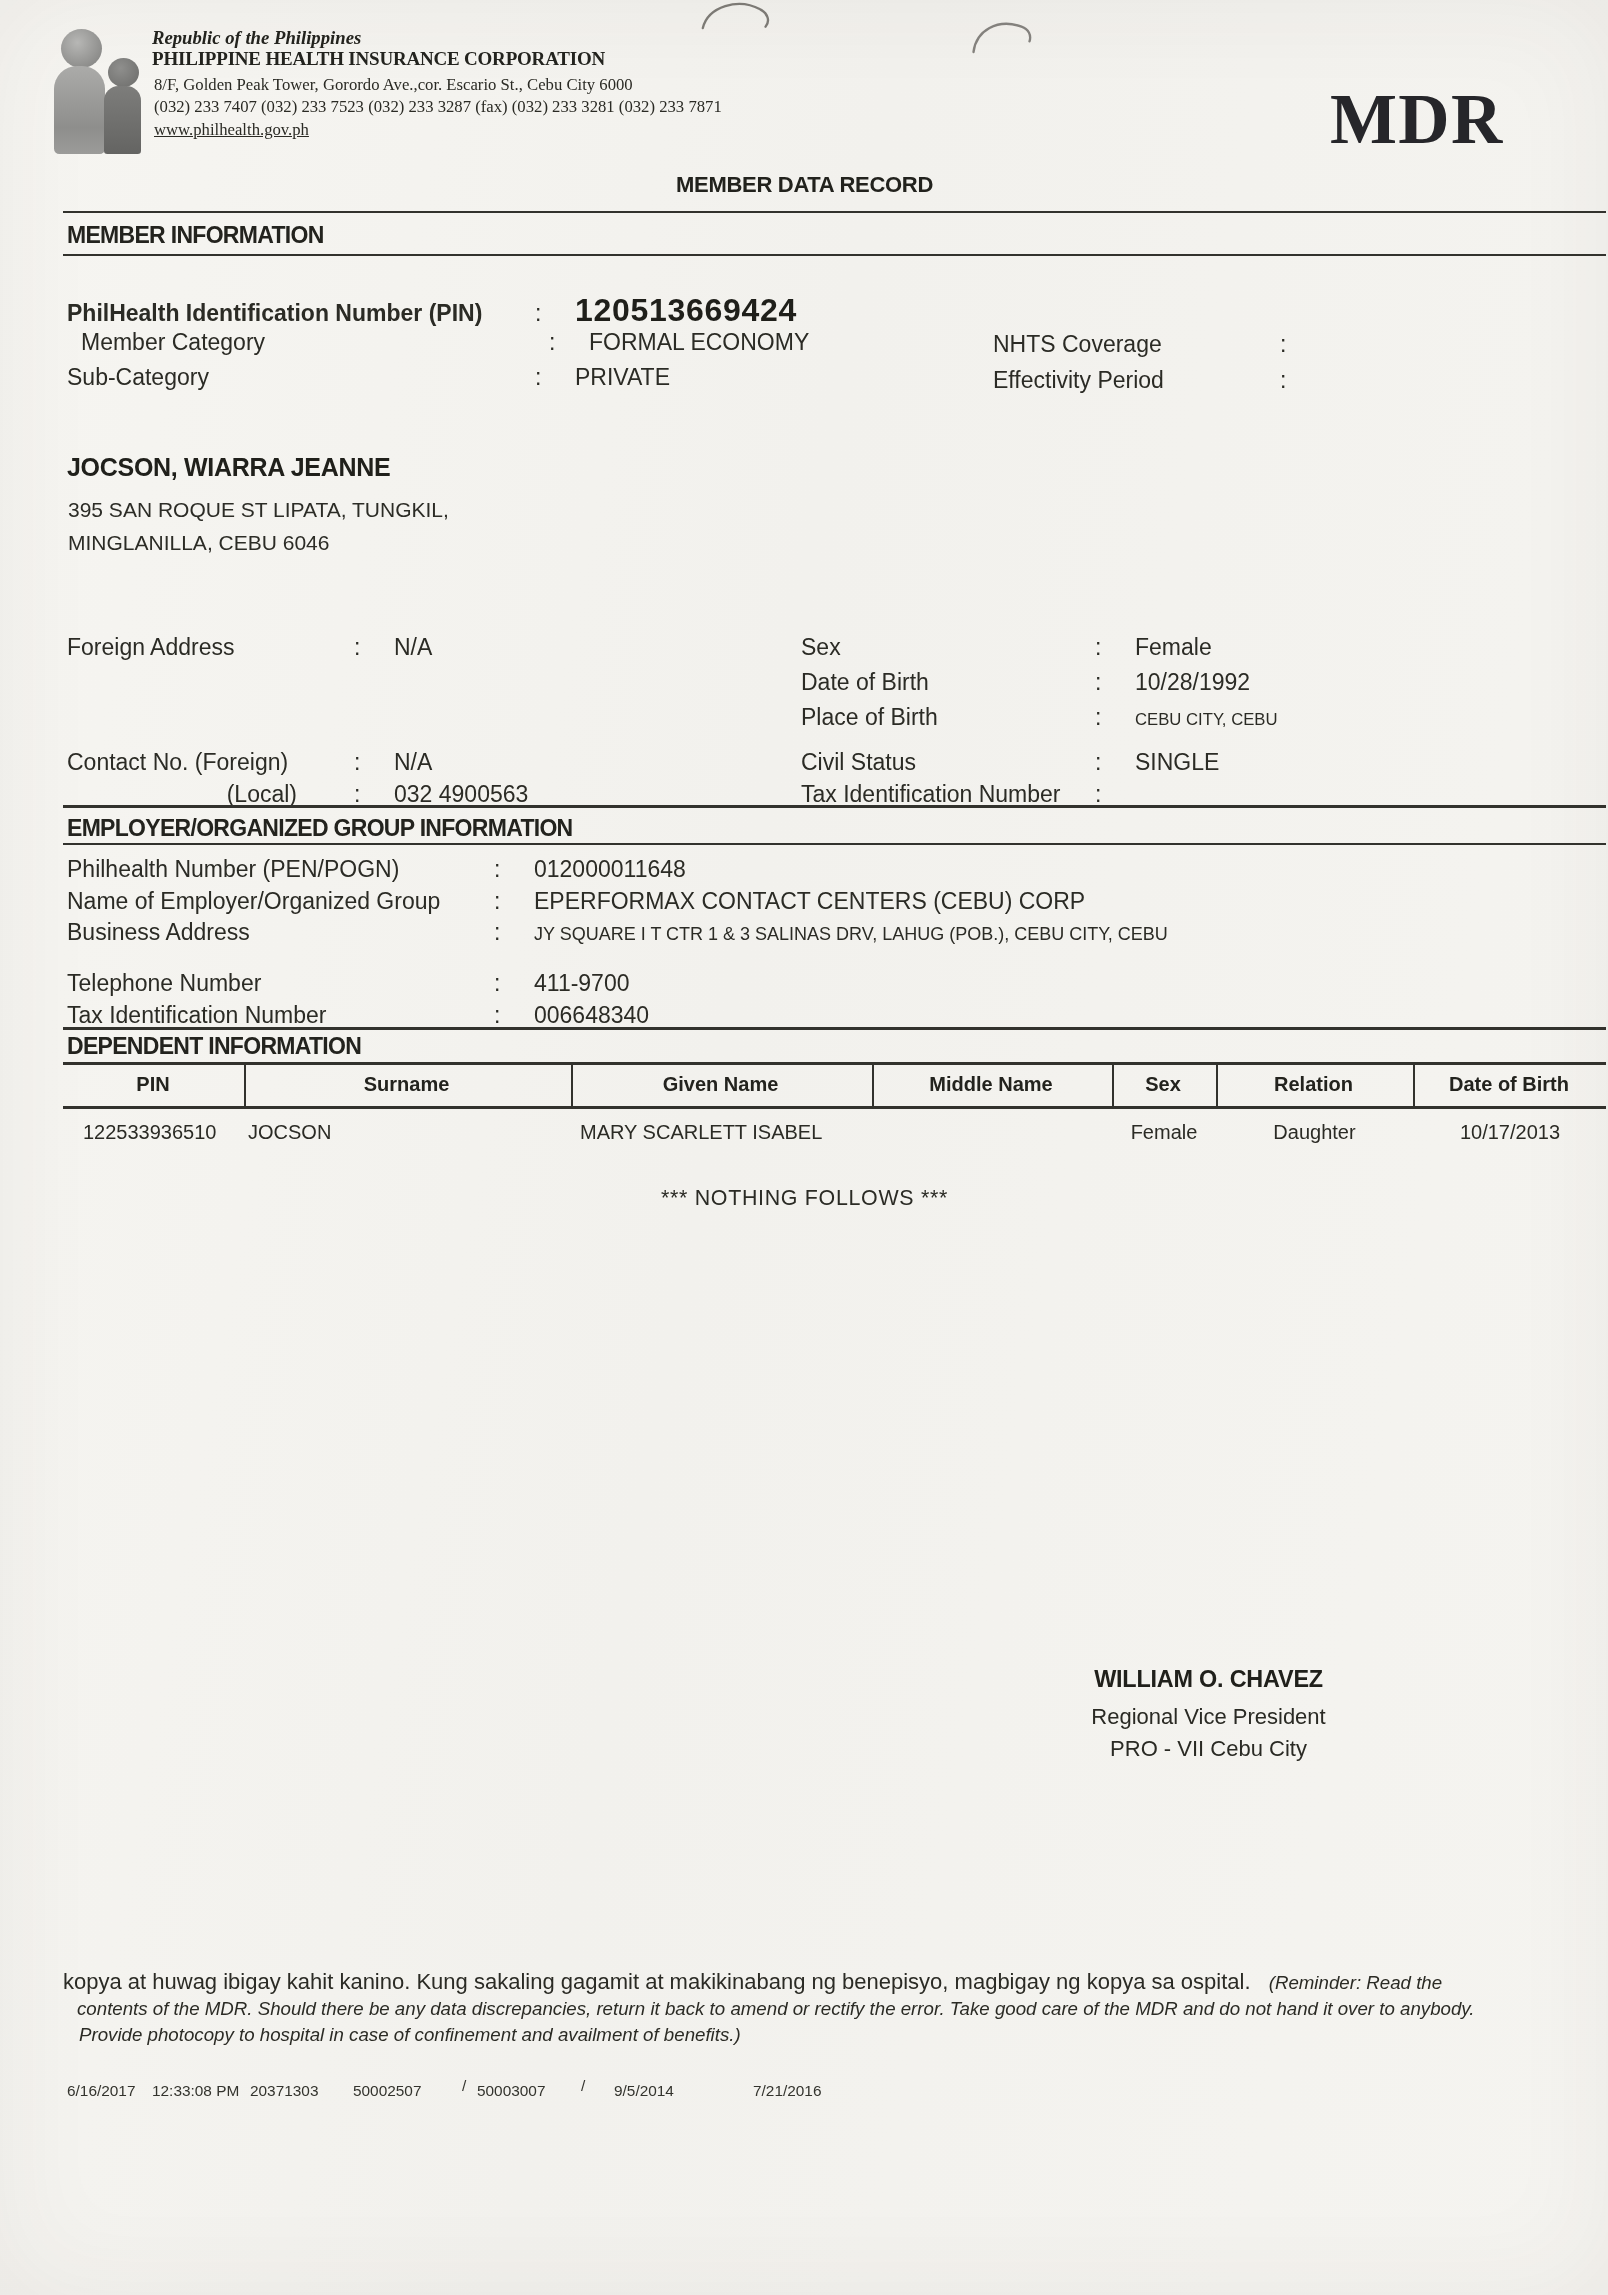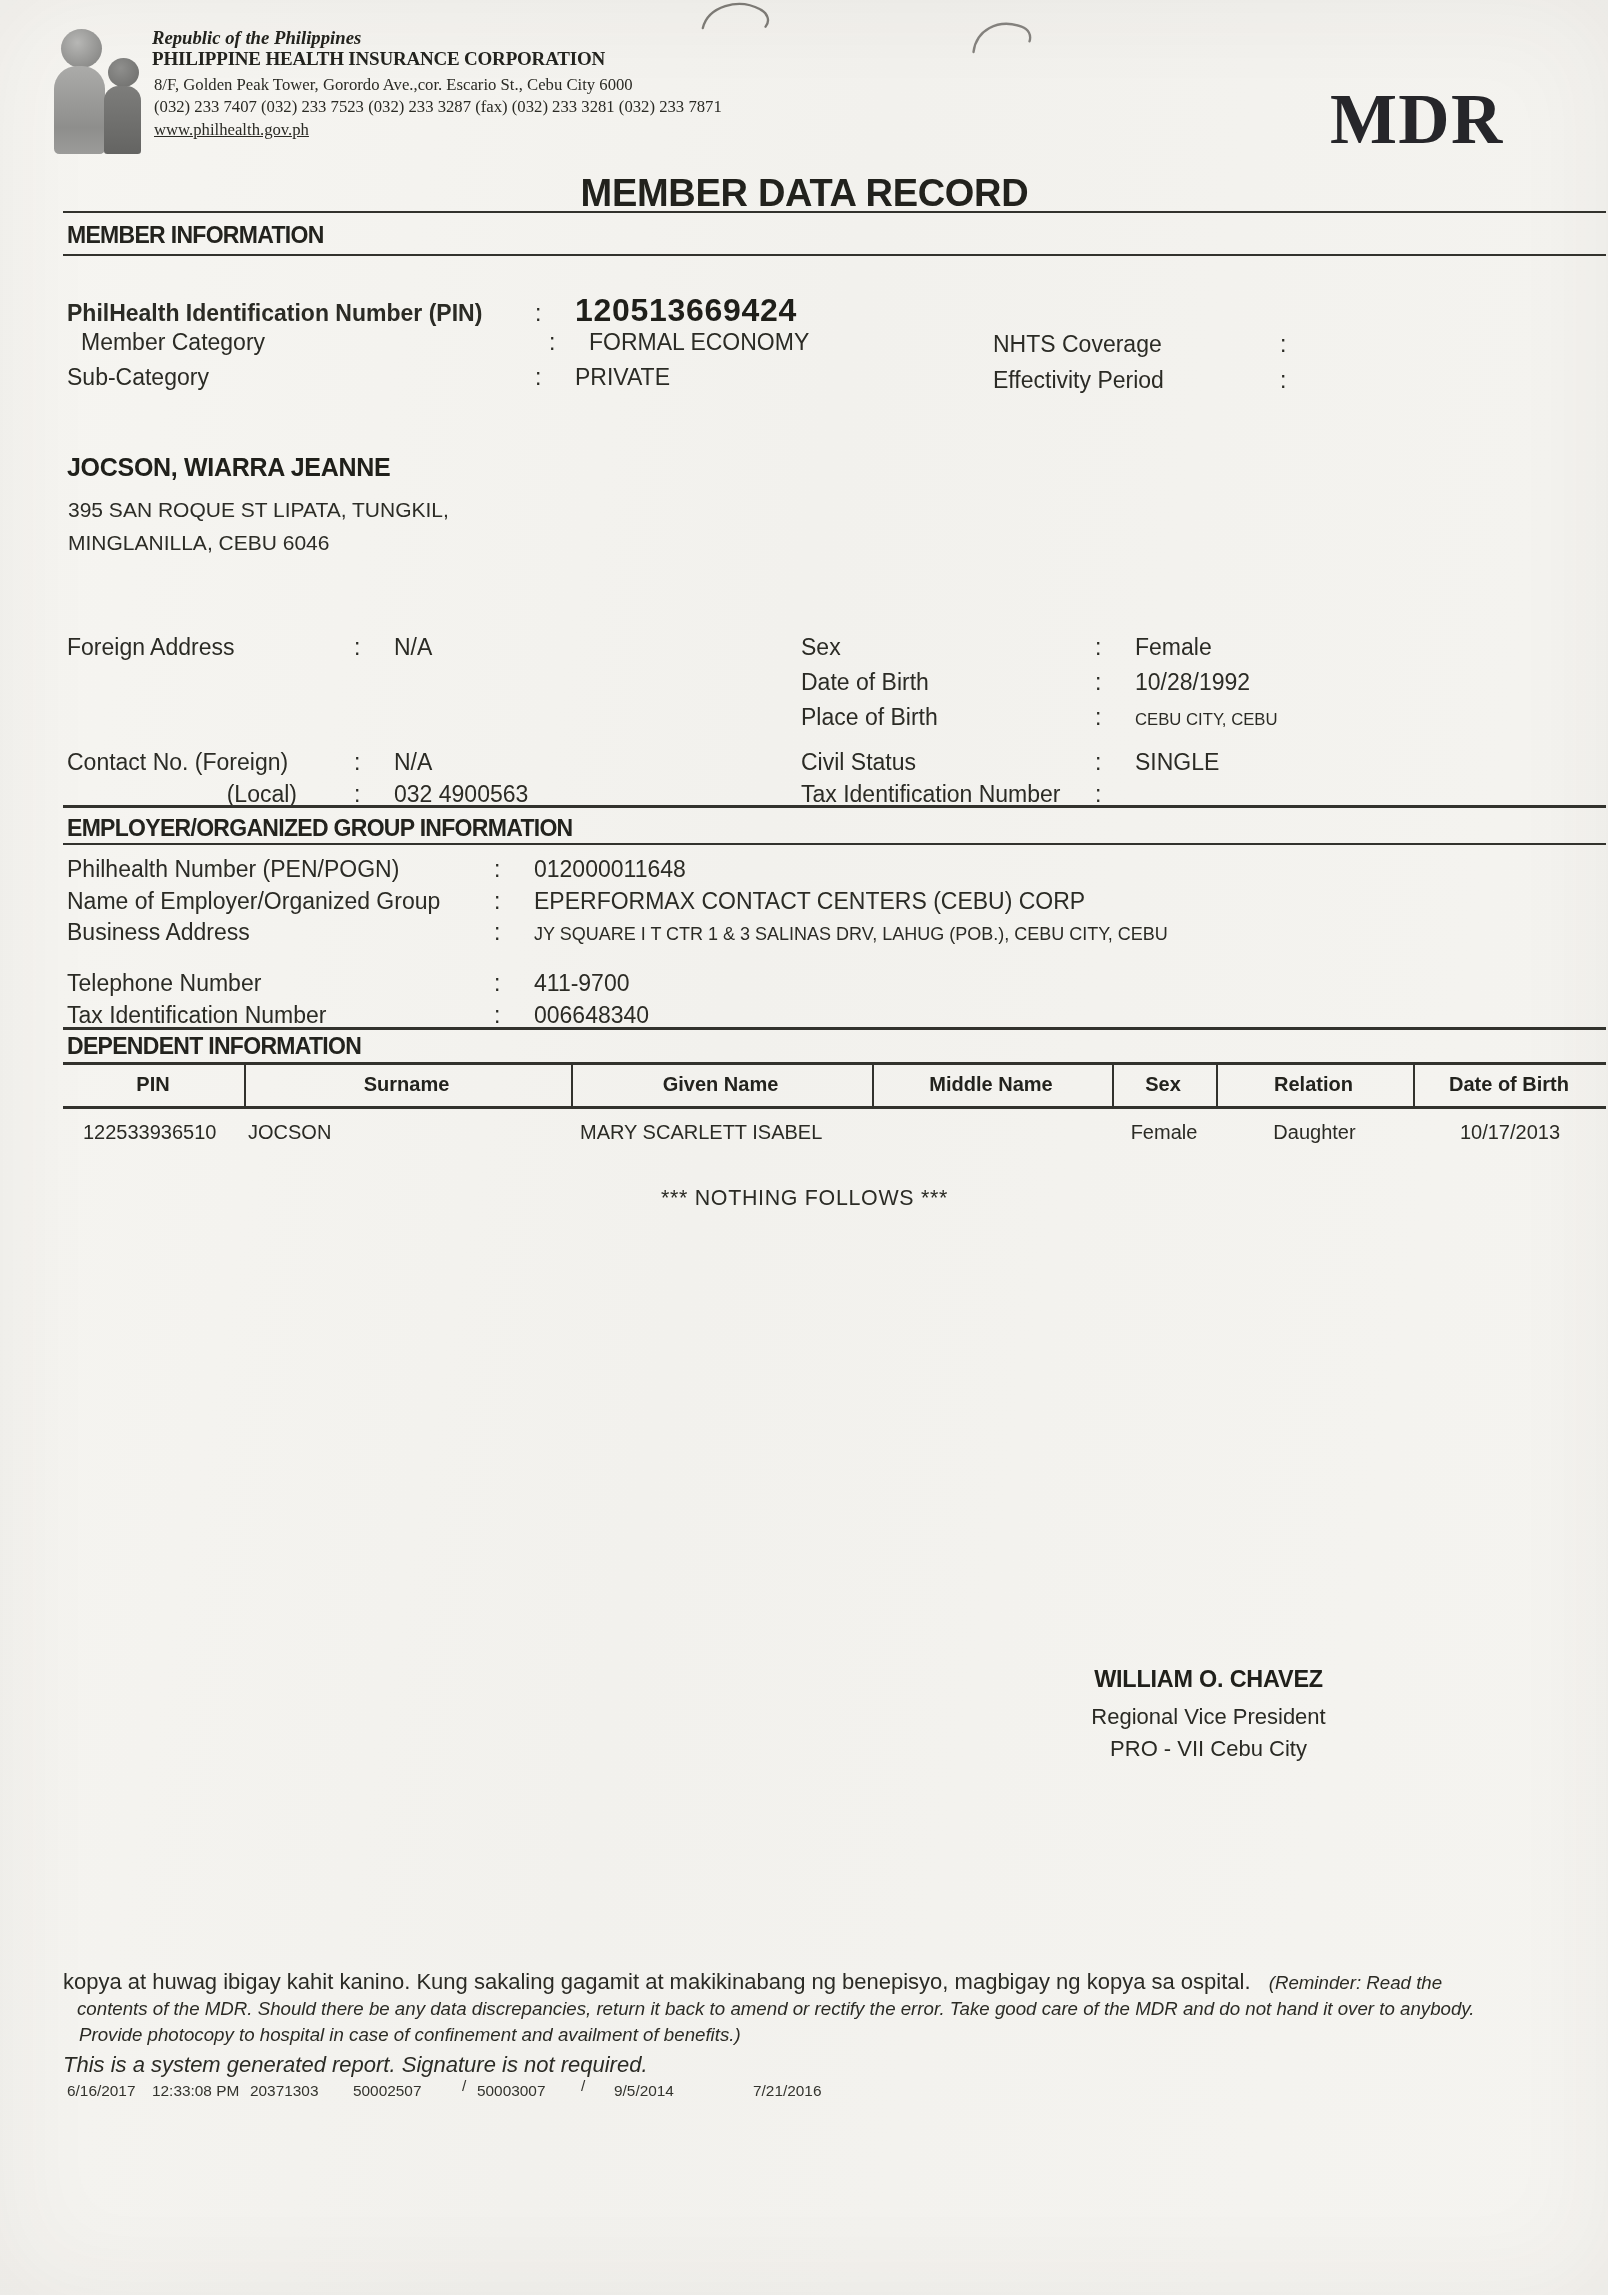--- a/index.html
+++ b/index.html
@@ -25,21 +25,21 @@
     font-weight:bold;font-style:italic;font-size:18.7px;color:#23231e;}
   .hdr-corp{position:absolute;left:152px;top:48px;font-family:"Liberation Serif",serif;
     font-weight:bold;font-size:19px;letter-spacing:-0.2px;color:#23231e;}
   .hdr-addr{position:absolute;left:154px;top:75px;font-family:"Liberation Serif",serif;font-size:16.7px;}
   .hdr-phones{position:absolute;left:154px;top:97px;font-family:"Liberation Serif",serif;font-size:16.7px;}
   .hdr-web{position:absolute;left:154px;top:120px;font-family:"Liberation Serif",serif;
     font-size:16.7px;text-decoration:underline;}
   .mdr{position:absolute;left:1330px;top:79px;font-family:"Liberation Serif",serif;
     font-weight:bold;font-size:71px;letter-spacing:1.3px;color:#26262a;}
   .doc-title{position:absolute;left:0;top:172px;width:100%;text-align:center;
-    font-weight:bold;font-size:38px;letter-spacing:-0.3px;color:#22221d;}
+    font-weight:bold;font-size:22px;letter-spacing:-0.3px;color:#22221d;}
   
   .hr{position:absolute;left:63px;width:1543px;height:2px;background:#32322d;}
   .hr.thick{height:3.3px;}
   .sec-head{position:absolute;left:67px;font-weight:bold;font-size:23px;
     letter-spacing:-0.7px;color:#23231e;}
   
   .fr{position:absolute;display:flex;align-items:baseline;font-size:23px;color:#2b2b25;white-space:nowrap;}
   .fr .lbl{flex:none;}
   .fr .colon{flex:none;width:40px;text-align:left;}
   .fr .val{flex:none;white-space:nowrap;}
@@ -243,21 +243,20 @@
     <div class="sig-office">PRO - VII Cebu City</div>
   </div>
 
   <div class="pa rem" style="left:77px;top:1998px">contents of the MDR. Should there be any data discrepancies, return it back to amend or rectify the error. Take good care of the MDR and do not hand it over to anybody.</div>
   <div class="pa" style="left:63px;top:1969px">
     <span>kopya at huwag ibigay kahit kanino. Kung sakaling gagamit at makikinabang ng benepisyo, magbigay ng kopya sa ospital.</span>
     <span class="rem" style="margin-left:12px">(Reminder: Read the</span>
   </div>
   <div class="pa rem" style="left:79px;top:2024px">Provide photocopy to hospital in case of confinement and availment of benefits.)</div>
 
-  <div class="sysnote">This is a system generated report.  Signature is not required.</div>
 
   <span class="meta" style="left:67px">6/16/2017</span>
   <span class="meta" style="left:152px">12:33:08 PM</span>
   <span class="meta" style="left:250px">20371303</span>
   <span class="meta" style="left:353px">50002507</span>
   <span class="meta slash" style="left:462px">/</span>
   <span class="meta" style="left:477px">50003007</span>
   <span class="meta slash" style="left:581px">/</span>
   <span class="meta" style="left:614px">9/5/2014</span>
   <span class="meta" style="left:753px">7/21/2016</span>

